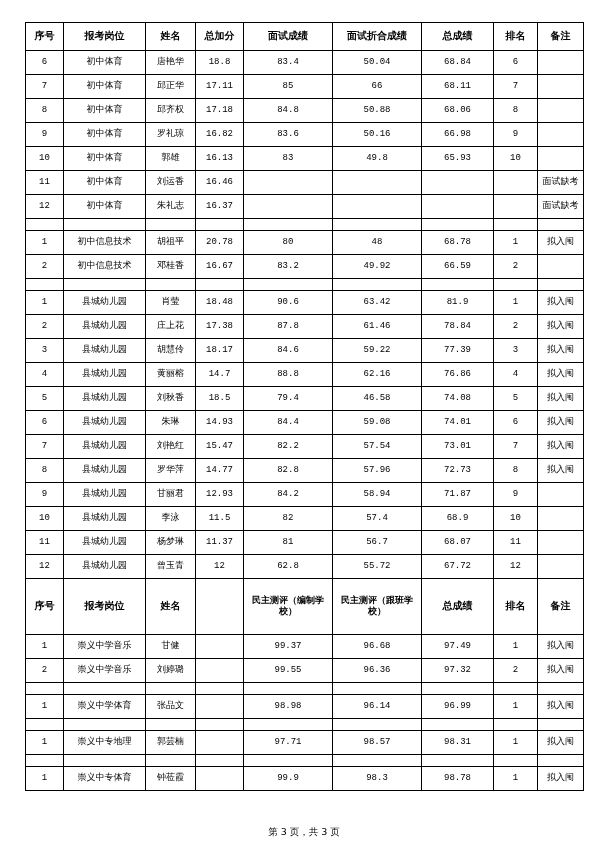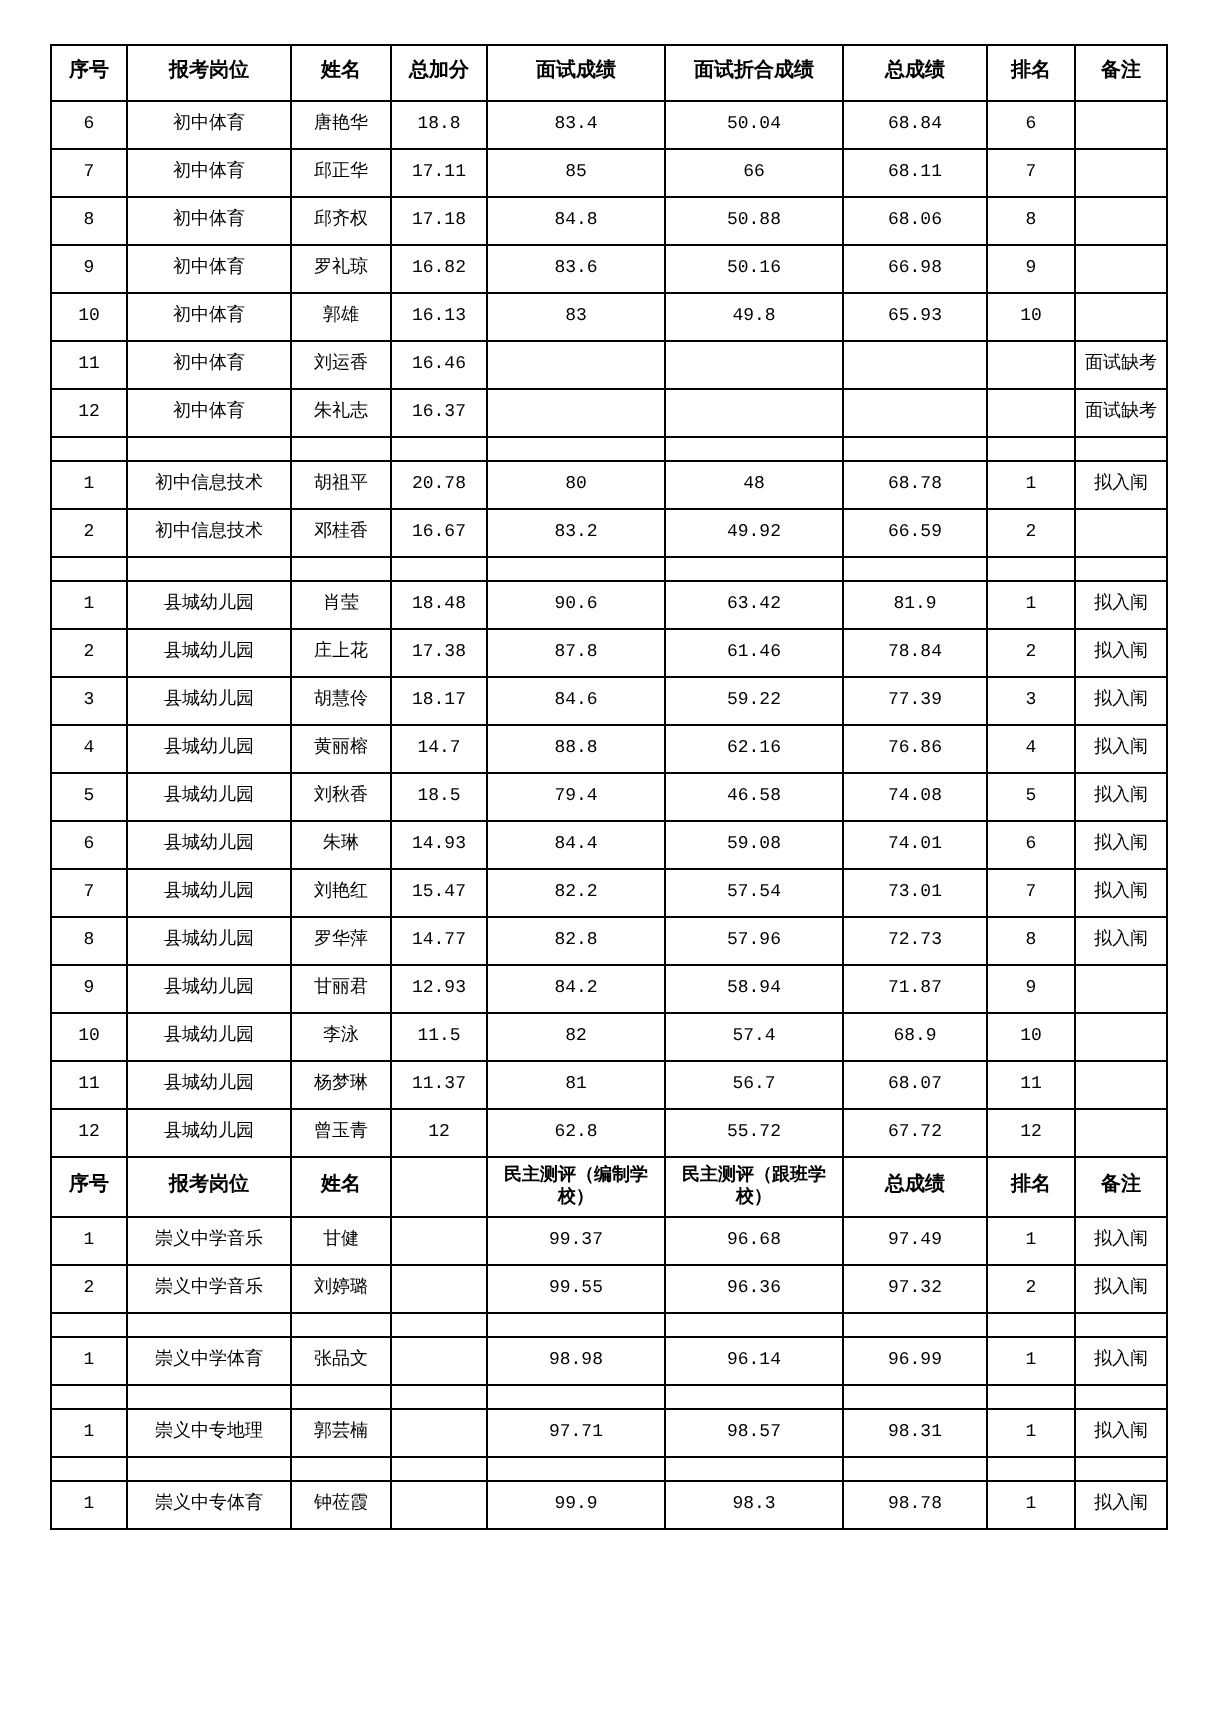--- a/index.html
+++ b/index.html
@@ -54,21 +54,21 @@
 
   tr.header td {
     font-weight: bold;
     font-size: 10px;
     height: 27px;
   }
   tr.header td.two-line {
     font-size: 9px;
     white-space: normal;
     line-height: 1.15;
-    padding: 1px 2px;
+    padding: 14px 2px;
   }
   tr.spacer td {
     height: 11px;
     border-left: 1px solid #000;
     border-right: 1px solid #000;
     border-top: 1px solid #000;
     border-bottom: 1px solid #000;
   }
   td.post { font-size: 9px; }
   td.name { font-size: 9px; }
@@ -473,13 +473,14 @@
         <td class="blank"></td>
         <td>99.9</td>
         <td>98.3</td>
         <td>98.78</td>
         <td>1</td>
         <td class="note-wide">拟入闱</td>
       </tr>
     </tbody>
   </table>
 
+  <div class="footer">第 3 页，共 3 页</div>
 </div>
 
 </body></html>

